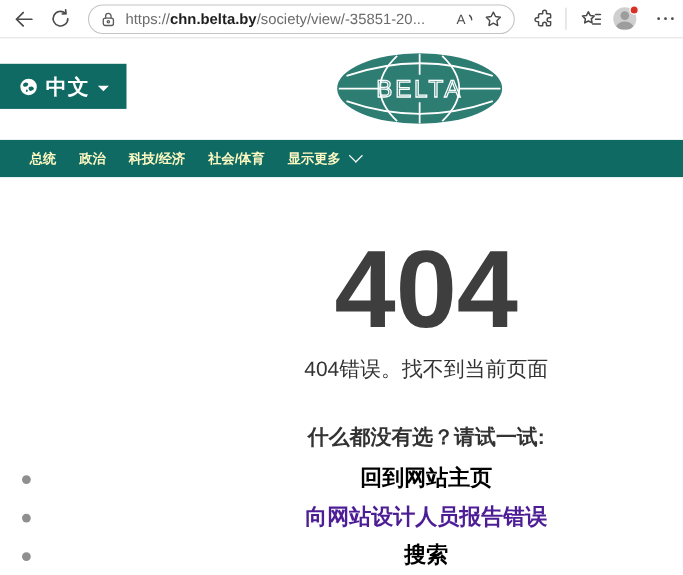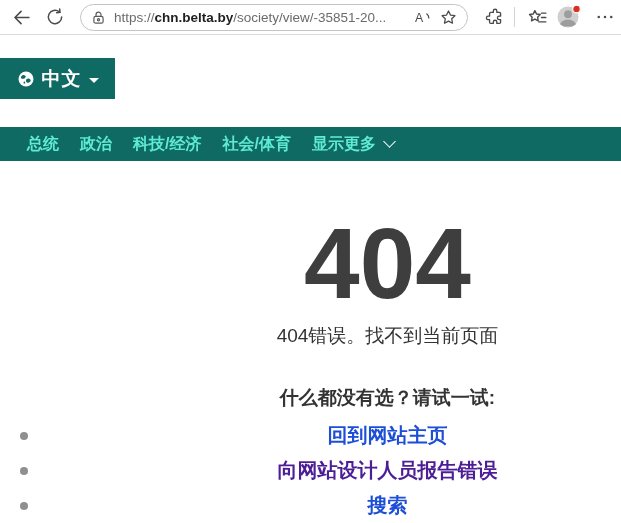--- a/index.html
+++ b/index.html
@@ -31,34 +31,34 @@
   .lang-box { position: absolute; left: 0; top: 23px; width: 115px; height: 41px;
     background: #0e6a62; display: flex; align-items: center; justify-content: center; gap: 7px;
     cursor: pointer; }
   .lang-label { color: #fff; font-size: 19px; font-weight: bold; letter-spacing: 1px; }
   .lang-caret { width: 0; height: 0; border-left: 5px solid transparent; border-right: 5px solid transparent;
     border-top: 5px solid #fff; margin-top: 3px; }
   .logo { position: absolute; left: 305px; top: 12px; cursor: pointer; }
 
   .nav { height: 34px; background: #0e6a62; display: flex; align-items: center;
     padding-left: 27px; gap: 21px; }
-  .nav-item { color: #5eead4; font-size: 16px; font-weight: bold; cursor: pointer; white-space: nowrap; }
+  .nav-item { color: #fef9c3; font-size: 12px; font-weight: bold; cursor: pointer; white-space: nowrap; }
   .nav-more { display: flex; align-items: center; gap: 9px; }
   .nav-chevron { width: 9px; height: 9px; border-right: 1.6px solid #fff; border-bottom: 1.6px solid #fff;
     transform: rotate(45deg); margin-top: -5px; }
 
   .main { text-align: center; }
   .err-code { font-size: 100px; line-height: 1; font-weight: bold; color: #3e3e3e; margin-top: 52px; }
   .err-msg { font-size: 19px; color: #333; margin-top: 10px; }
   .err-prompt { font-size: 19px; font-weight: bold; color: #333; margin-top: 36px; }
   .sugg-list { list-style: none; margin-top: 7px; }
   .sugg-list li { position: relative; height: 35px; line-height: 35px; font-size: 20px; font-weight: bold; }
   .sugg-list li::before { content: ""; position: absolute; left: 20px; top: 50%; margin-top: -4px;
     width: 8px; height: 8px; border-radius: 50%; background: #8f8f8f; }
-  .sugg-link { color: #1d4ed8; cursor: pointer; }
+  .sugg-link { color: #000000; cursor: pointer; }
   .sugg-plain { color: #4c1d95; }
 
   svg { display: block; }
 </style>
 </head>
 <body>
 
 <div class="chrome">
   <div class="chrome-btn back-btn">
     <svg width="21" height="21" viewBox="0 0 24 24" fill="none" stroke="#4a4a4a" stroke-width="1.8" stroke-linecap="round" stroke-linejoin="round">
@@ -137,20 +137,36 @@
       <svg width="18" height="18" viewBox="0 0 24 24">
         <circle cx="12" cy="12" r="10" fill="#fff"></circle>
         <path d="M5.5 8.5 Q8 5.8 10.8 7.4 Q12.4 8.5 11 10.2 Q9 12.4 6.4 11.6 Q4.7 11 5.5 8.5 Z" fill="#0e6a62"></path>
         <path d="M12.4 12.2 Q15.6 10.4 17.8 12.6 Q19.4 14.6 16.6 16.2 Q13.4 17.8 12.3 15.6 Q11.6 13.6 12.4 12.2 Z" fill="#0e6a62"></path>
         <path d="M9 15.5 Q10.6 14.8 11 16.4 Q11.2 18 9.6 18.2 Q8 18.2 9 15.5 Z" fill="#0e6a62"></path>
       </svg>
       <span class="lang-label">中文</span>
       <span class="lang-caret"></span>
     </div>
 
+    <div class="logo">
+      <svg width="153" height="67" viewBox="0 0 153 67">
+        <ellipse cx="76.5" cy="33.5" rx="75" ry="32" fill="#2e7d73"></ellipse>
+        <g fill="none" stroke="#fff" stroke-width="1.6">
+          <path d="M10 22 Q76.5 -1 143 22"></path>
+          <path d="M10 45 Q76.5 68 143 45"></path>
+          <path d="M56 3.8 Q25 33.5 56 63.2"></path>
+          <path d="M97 3.8 Q128 33.5 97 63.2"></path>
+          <path d="M76.5 1.8 V21"></path>
+          <path d="M76.5 46 V65.2"></path>
+          <path d="M3 33.5 H40"></path>
+          <path d="M113 33.5 H150"></path>
+        </g>
+        <text x="76.5" y="41" text-anchor="middle" font-size="22" letter-spacing="2.5" font-family="Liberation Sans, DejaVu Sans, sans-serif" fill="none" stroke="#fff" stroke-width="1.15">BELTA</text>
+      </svg>
+    </div>
   </div>
 
   <div class="nav">
     <span class="nav-item">总统</span>
     <span class="nav-item">政治</span>
     <span class="nav-item">科技/经济</span>
     <span class="nav-item">社会/体育</span>
     <span class="nav-item nav-more">
       <span>显示更多</span>
       <span class="nav-chevron"></span>

